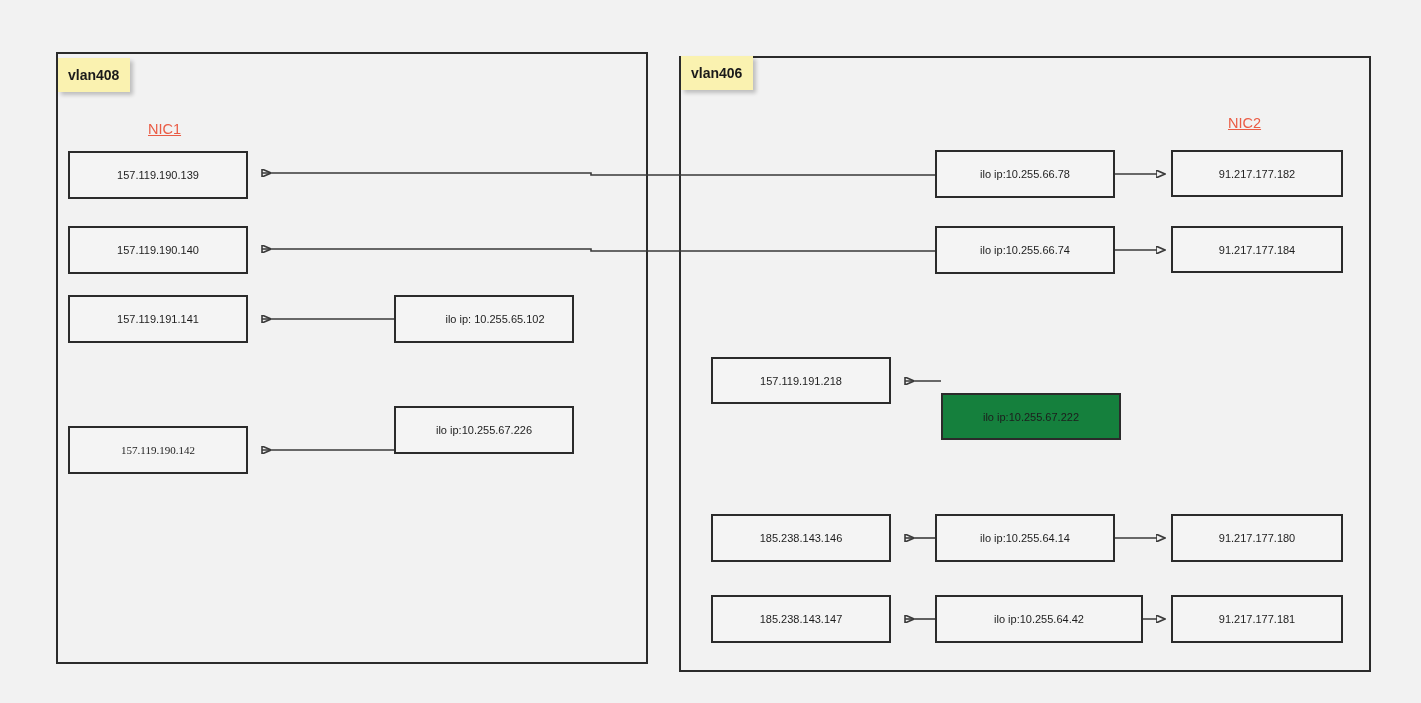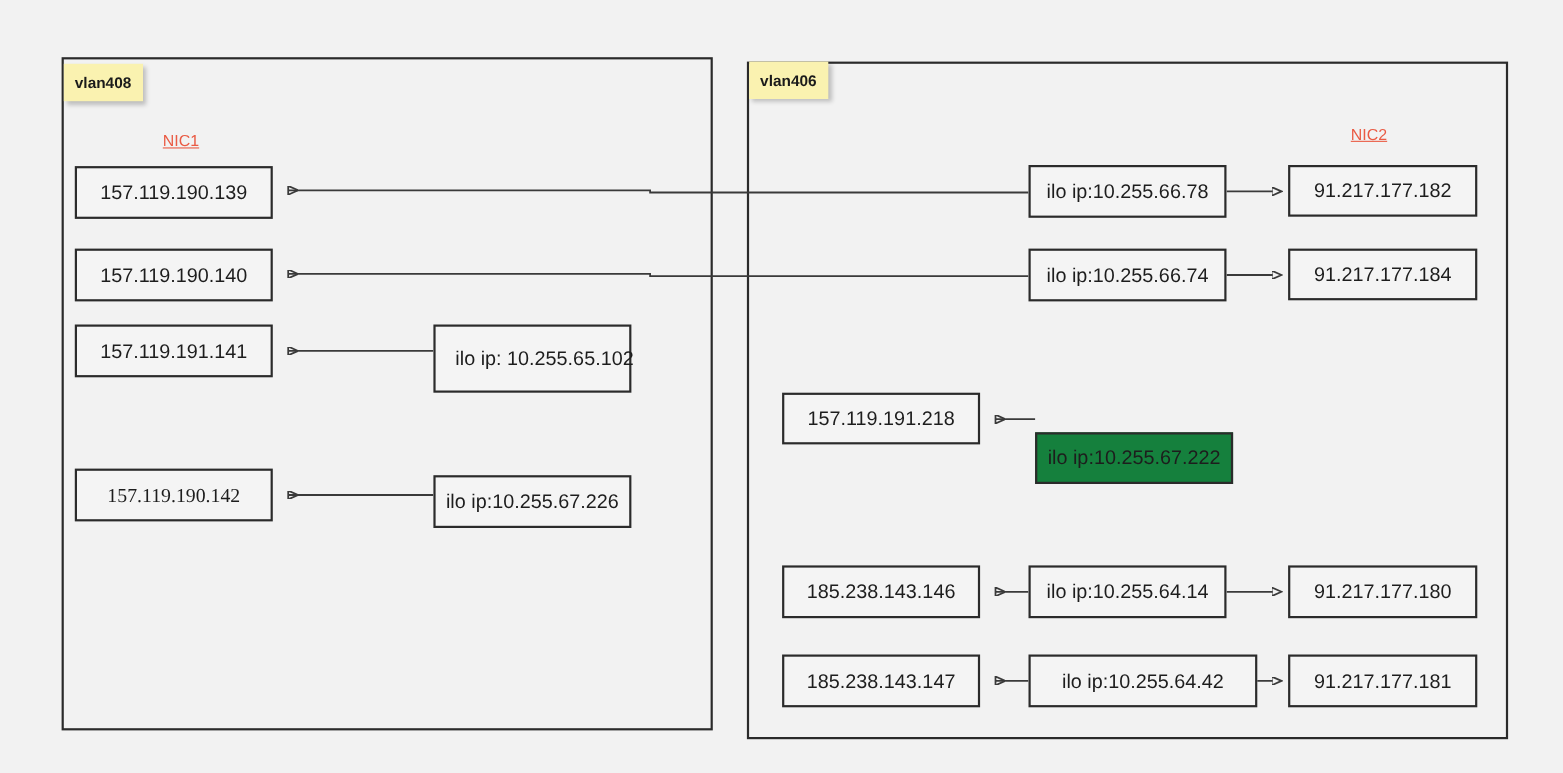--- a/index.html
+++ b/index.html
@@ -36,21 +36,21 @@
     z-index: 6;
   }
   .nbox {
     position: absolute;
     border: 2px solid #4c1d95;
     background: #f4f4f4;
     box-sizing: border-box;
     display: flex;
     align-items: center;
     justify-content: center;
-    font-size: 18px;
+    font-size: 11px;
     color: #1d1d1d;
     white-space: nowrap;
     z-index: 4;
   }
   .nic-label {
     position: absolute;
     color: #ea5b44;
     font-size: 14.5px;
     white-space: nowrap;
     z-index: 4;
@@ -107,22 +107,22 @@
   <div class="sticky" style="left: 681px; top: 56px; min-width: 72px; height: 34px; background: rgb(250, 242, 176);">vlan406</div>
 
   <div class="nic-label" style="left: 148px; top: 121px; color: rgb(234, 91, 68);">NIC1</div>
   <div class="nic-label" style="left: 1228px; top: 115px; color: rgb(234, 91, 68);">NIC2</div>
 
   <div>
       <div class="nbox" style="left: 68px; top: 151px; width: 180px; height: 48px; background: rgb(244, 244, 244); border-color: rgb(43, 43, 43); color: rgb(29, 29, 29);">157.119.190.139</div>
       <div class="nbox" style="left: 68px; top: 226px; width: 180px; height: 48px; background: rgb(244, 244, 244); border-color: rgb(43, 43, 43); color: rgb(29, 29, 29);">157.119.190.140</div>
       <div class="nbox" style="left: 68px; top: 295px; width: 180px; height: 48px; background: rgb(244, 244, 244); border-color: rgb(43, 43, 43); color: rgb(29, 29, 29);">157.119.191.141</div>
       <div class="nbox" style="left: 68px; top: 426px; width: 180px; height: 48px; background: rgb(244, 244, 244); border-color: rgb(43, 43, 43); color: rgb(29, 29, 29); font-family: Liberation Serif, serif;">157.119.190.142</div>
-      <div class="nbox" style="left: 394px; top: 295px; width: 180px; height: 62px; background: rgb(244, 244, 244); border-color: rgb(43, 43, 43); color: rgb(29, 29, 29); padding-left: 22px;">ilo ip: 10.255.65.102</div>
-      <div class="nbox" style="left: 394px; top: 432px; width: 180px; height: 48px; background: rgb(244, 244, 244); border-color: rgb(43, 43, 43); color: rgb(29, 29, 29);">ilo ip:10.255.67.226</div>
+      <div class="nbox" style="left: 394px; top: 295px; width: 180px; height: 48px; background: rgb(244, 244, 244); border-color: rgb(43, 43, 43); color: rgb(29, 29, 29); padding-left: 22px;">ilo ip: 10.255.65.102</div>
+      <div class="nbox" style="left: 394px; top: 406px; width: 180px; height: 48px; background: rgb(244, 244, 244); border-color: rgb(43, 43, 43); color: rgb(29, 29, 29);">ilo ip:10.255.67.226</div>
       <div class="nbox" style="left: 935px; top: 150px; width: 180px; height: 48px; background: rgb(244, 244, 244); border-color: rgb(43, 43, 43); color: rgb(29, 29, 29);">ilo ip:10.255.66.78</div>
       <div class="nbox" style="left: 935px; top: 226px; width: 180px; height: 48px; background: rgb(244, 244, 244); border-color: rgb(43, 43, 43); color: rgb(29, 29, 29);">ilo ip:10.255.66.74</div>
       <div class="nbox" style="left: 1171px; top: 150px; width: 172px; height: 47px; background: rgb(244, 244, 244); border-color: rgb(43, 43, 43); color: rgb(29, 29, 29);">91.217.177.182</div>
       <div class="nbox" style="left: 1171px; top: 226px; width: 172px; height: 47px; background: rgb(244, 244, 244); border-color: rgb(43, 43, 43); color: rgb(29, 29, 29);">91.217.177.184</div>
       <div class="nbox" style="left: 711px; top: 357px; width: 180px; height: 47px; background: rgb(244, 244, 244); border-color: rgb(43, 43, 43); color: rgb(29, 29, 29);">157.119.191.218</div>
       <div class="nbox" style="left: 941px; top: 357px; width: 180px; height: 47px; background: #15803d; border-color: rgb(43, 43, 43); color: rgb(29, 29, 29); margin-top: 36px;">ilo ip:10.255.67.222</div>
       <div class="nbox" style="left: 711px; top: 514px; width: 180px; height: 48px; background: rgb(244, 244, 244); border-color: rgb(43, 43, 43); color: rgb(29, 29, 29);">185.238.143.146</div>
       <div class="nbox" style="left: 935px; top: 514px; width: 180px; height: 48px; background: rgb(244, 244, 244); border-color: rgb(43, 43, 43); color: rgb(29, 29, 29);">ilo ip:10.255.64.14</div>
       <div class="nbox" style="left: 1171px; top: 514px; width: 172px; height: 48px; background: rgb(244, 244, 244); border-color: rgb(43, 43, 43); color: rgb(29, 29, 29);">91.217.177.180</div>
       <div class="nbox" style="left: 711px; top: 595px; width: 180px; height: 48px; background: rgb(244, 244, 244); border-color: rgb(43, 43, 43); color: rgb(29, 29, 29);">185.238.143.147</div>

